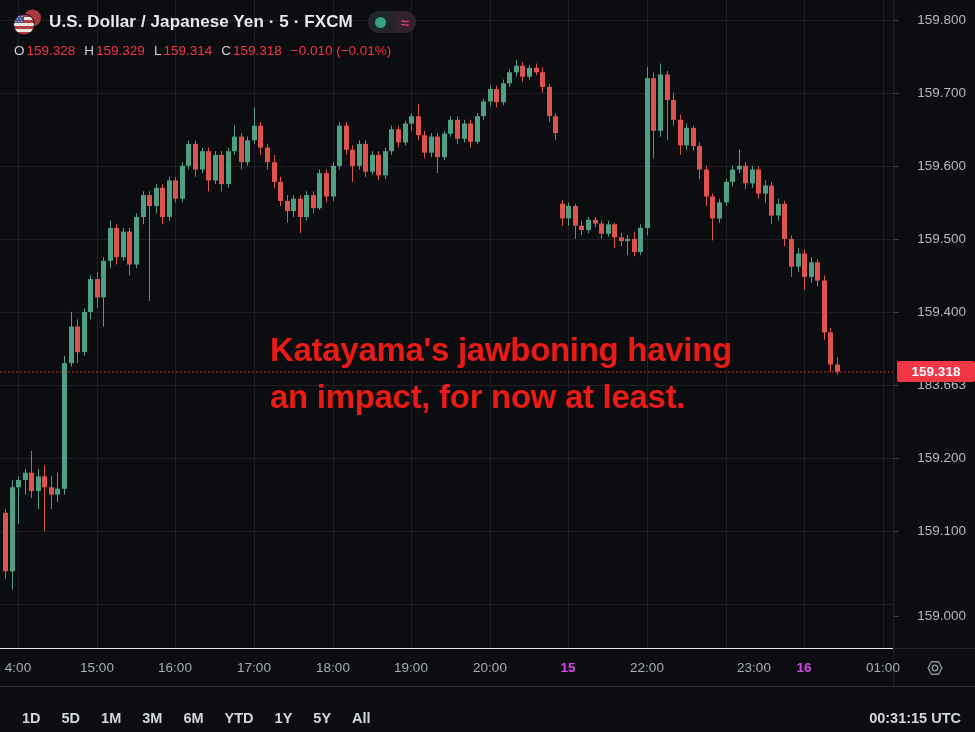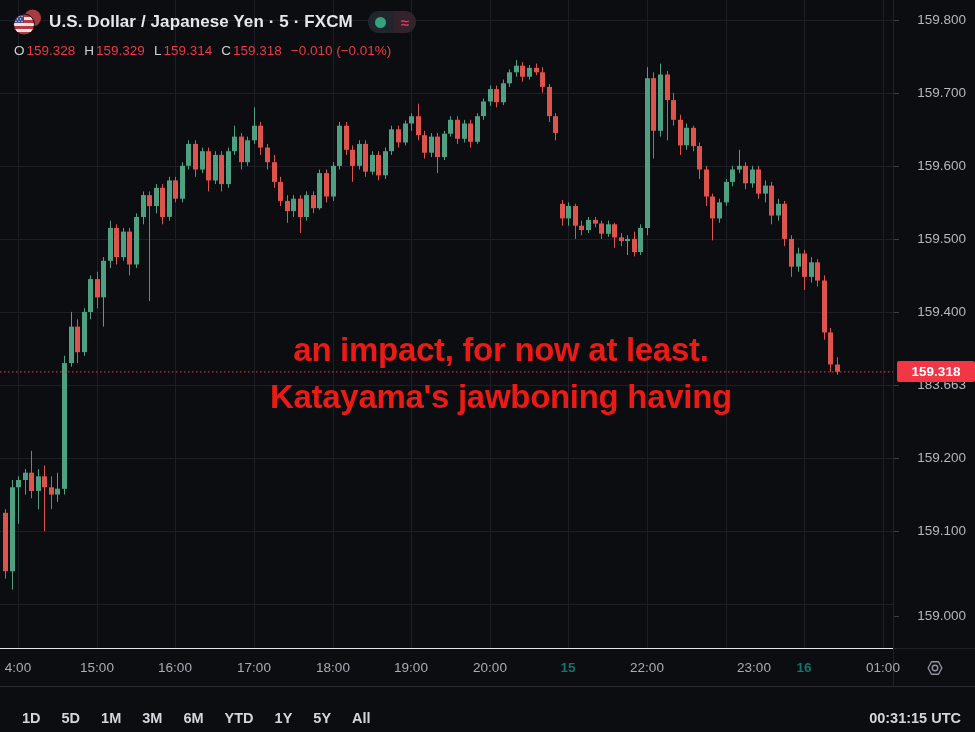--- a/index.html
+++ b/index.html
@@ -3,21 +3,21 @@
 <meta charset="utf-8">
 <style>
   html,body{margin:0;padding:0;background:#000;}
   .app{
     position:relative;width:975px;height:732px;overflow:hidden;
     background:#0c0d10;
     display:grid;grid-template-columns:893px 82px;grid-template-rows:648px 38px 46px;
     font-family:"Liberation Sans",sans-serif;
     -webkit-font-smoothing:antialiased;
   }
-  .chart-pane{grid-area:1/1/2/2;position:relative;overflow:hidden;cursor:crosshair;text-align:center;}
+  .chart-pane{grid-area:1/1/2/2;position:relative;overflow:hidden;cursor:crosshair;}
   .chart-pane svg{position:absolute;left:0;top:0;}
   
   .hdr{position:absolute;left:12px;top:8px;z-index:5;}
   .title-row{display:flex;align-items:center;gap:7px;}
   .title-text{font-size:17px;font-weight:700;color:#e6e7ea;letter-spacing:.1px;white-space:pre;}
   .status-pill{margin-left:8px;height:22px;min-width:48px;border-radius:11px;
     background:linear-gradient(90deg,#20262b 0 55%,#32222c 55% 100%);
     display:flex;align-items:center;justify-content:space-between;padding:0 7px;box-sizing:border-box;}
   .status-dot{width:11px;height:11px;border-radius:50%;background:#35a47d;}
   .status-approx{color:#d63a66;font-size:15px;font-weight:700;line-height:1;margin-left:6px;}
@@ -33,21 +33,21 @@
   .price-axis{grid-area:1/2/2/3;position:relative;border-left:1px solid #1e2126;box-sizing:border-box;padding-left:41px;}
   .pa-label{position:absolute;left:0;right:0;height:18px;line-height:18px;text-align:right;
     padding-right:9px;font-size:13.5px;color:#b4b7bf;}
   .pa-label::before{content:"";position:absolute;left:0;top:9px;width:5px;height:1px;background:#3a3e45;}
   .pa-tag{position:absolute;left:3px;right:0;height:21px;background:#f23645;border-radius:2px;
     color:#fff;font-size:13.5px;font-weight:700;line-height:21px;text-align:center;z-index:3;}
   
   .time-axis{grid-area:2/1/3/2;position:relative;border-top:1px solid #e5e5e5;box-sizing:border-box;}
   .ta-label{position:absolute;top:0;height:100%;display:flex;align-items:center;
     transform:translateX(-50%);font-size:13.5px;color:#a9adb5;font-weight:400;white-space:nowrap;}
-  .ta-label.day{color:#0f766e;font-weight:700;}
+  .ta-label.day{color:#d946ef;font-weight:700;}
   .axis-corner{grid-area:2/2/3/3;border-top:1px solid #1e2126;border-left:1px solid #1e2126;
     box-sizing:border-box;display:flex;align-items:center;justify-content:center;}
   
   .toolbar{grid-area:3/1/4/3;border-top:1px solid #2a2d34;display:flex;align-items:center;
     padding:16px 14px 0 22px;box-sizing:border-box;gap:21px;}
   .range-btn{background:none;border:none;padding:0;margin:0;color:#d3d6dc;font-size:14.5px;
     font-weight:700;font-family:"Liberation Sans",sans-serif;cursor:pointer;}
   .tb-spacer{flex:1;}
   .clock{color:#d3d6dc;font-size:14.5px;font-weight:700;}
 </style>
@@ -387,22 +387,22 @@
           <span class="val">159.329</span>
         <span class="lbl">L</span>
           <span class="val">159.314</span>
         <span class="lbl">C</span>
           <span class="val">159.318</span>
         <span class="chg">−0.010 (−0.01%)</span>
       </div>
     </div>
 
     <div class="annotation">
+      <div>Katayama's jawboning having</div>
       <div>an impact, for now at least.</div>
-      <div>Katayama's jawboning having</div>
     </div>
   </div>
 
   <div class="price-axis" id="price-axis">
       <div class="pa-label" style="top: 11px;">159.800</div>
       <div class="pa-label" style="top: 84px;">159.700</div>
       <div class="pa-label" style="top: 157px;">159.600</div>
       <div class="pa-label" style="top: 230px;">159.500</div>
       <div class="pa-label" style="top: 303px;">159.400</div>
       <div class="pa-label" style="top: 376px;">183.663</div>

